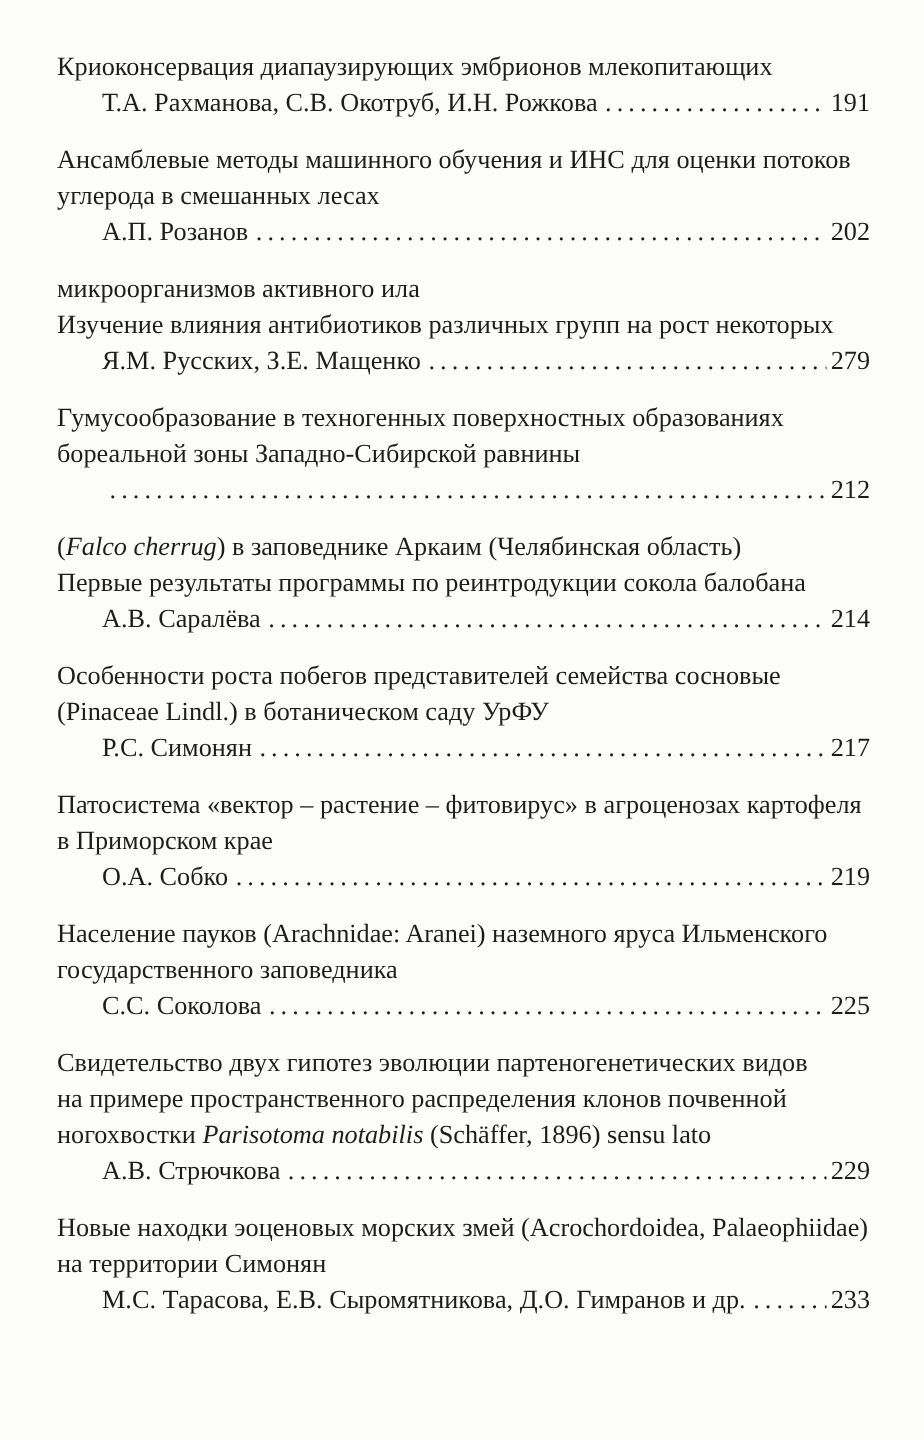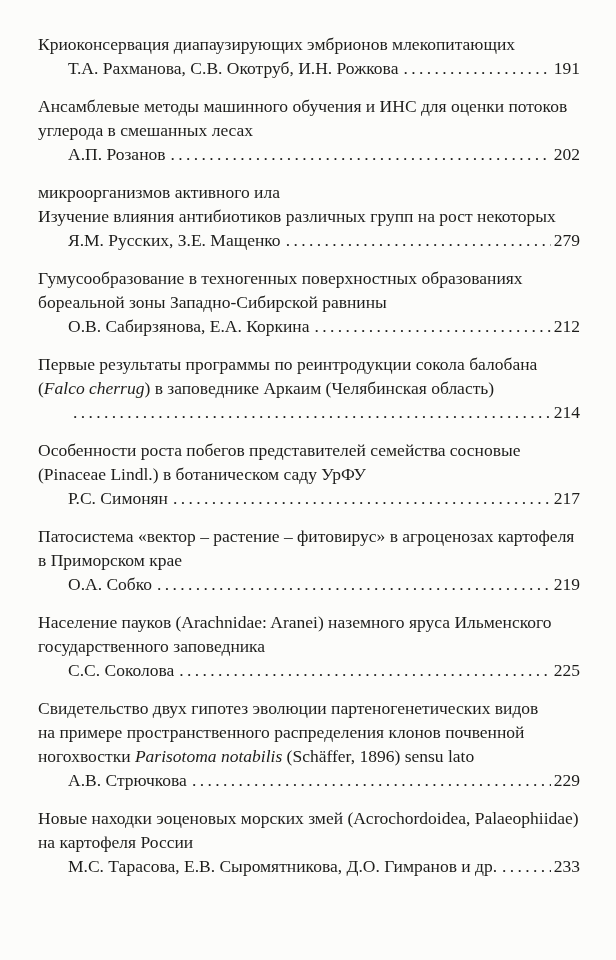--- a/index.html
+++ b/index.html
@@ -84,29 +84,29 @@
         <div class="author-line">
           <span class="authors">Я.М. Русских, З.Е. Мащенко</span>
           <span class="leader">. . . . . . . . . . . . . . . . . . . . . . . . . . . . . . . . . . . . . . . . . . . . . . . . . . . . . . . . . . . . . . . . . . . . . . . . . . . . . . . .</span>
           <span class="pagenum">279</span>
         </div>
       </div>
       <div class="entry">
         <div class="title-line"><span>Гумусообразование в техногенных поверхностных образованиях</span></div>
         <div class="title-line"><span>бореальной зоны Западно-Сибирской равнины</span></div>
         <div class="author-line">
-          <span class="authors">О.В. Сабирзянова, Е.А. Коркина</span>
           <span class="leader">. . . . . . . . . . . . . . . . . . . . . . . . . . . . . . . . . . . . . . . . . . . . . . . . . . . . . . . . . . . . . . . . . . . . . . . . . . . . . . . .</span>
           <span class="pagenum">212</span>
         </div>
       </div>
       <div class="entry">
+        <div class="title-line"><span>(</span><span class="italic">Falco cherrug</span><span>) в заповеднике Аркаим (Челябинская область)</span></div>
         <div class="title-line"><span>Первые результаты программы по реинтродукции сокола балобана</span></div>
-        <div class="title-line"><span>(</span><span class="italic">Falco cherrug</span><span>) в заповеднике Аркаим (Челябинская область)</span></div>
         <div class="author-line">
+          <span class="authors">А.В. Саралёва</span>
           <span class="leader">. . . . . . . . . . . . . . . . . . . . . . . . . . . . . . . . . . . . . . . . . . . . . . . . . . . . . . . . . . . . . . . . . . . . . . . . . . . . . . . .</span>
           <span class="pagenum">214</span>
         </div>
       </div>
       <div class="entry">
         <div class="title-line"><span>Особенности роста побегов представителей семейства сосновые</span></div>
         <div class="title-line"><span>(Pinaceae Lindl.) в ботаническом саду УрФУ</span></div>
         <div class="author-line">
           <span class="authors">Р.С. Симонян</span>
           <span class="leader">. . . . . . . . . . . . . . . . . . . . . . . . . . . . . . . . . . . . . . . . . . . . . . . . . . . . . . . . . . . . . . . . . . . . . . . . . . . . . . . .</span>
@@ -136,21 +136,21 @@
         <div class="title-line"><span>на примере пространственного распределения клонов почвенной</span></div>
         <div class="title-line"><span>ногохвостки </span><span class="italic">Parisotoma notabilis</span><span> (Schäffer, 1896) sensu lato</span></div>
         <div class="author-line">
           <span class="authors">А.В. Стрючкова</span>
           <span class="leader">. . . . . . . . . . . . . . . . . . . . . . . . . . . . . . . . . . . . . . . . . . . . . . . . . . . . . . . . . . . . . . . . . . . . . . . . . . . . . . . .</span>
           <span class="pagenum">229</span>
         </div>
       </div>
       <div class="entry">
         <div class="title-line"><span>Новые находки эоценовых морских змей (Acrochordoidea, Palaeophiidae)</span></div>
-        <div class="title-line"><span>на картофеля России</span></div>
+        <div class="title-line"><span>на территории Симонян</span></div>
         <div class="author-line">
           <span class="authors">М.С. Тарасова, Е.В. Сыромятникова, Д.О. Гимранов и др.</span>
           <span class="leader">. . . . . . . . . . . . . . . . . . . . . . . . . . . . . . . . . . . . . . . . . . . . . . . . . . . . . . . . . . . . . . . . . . . . . . . . . . . . . . . .</span>
           <span class="pagenum">233</span>
         </div>
       </div>
     </div>
 </div>
 
 </body></html>

